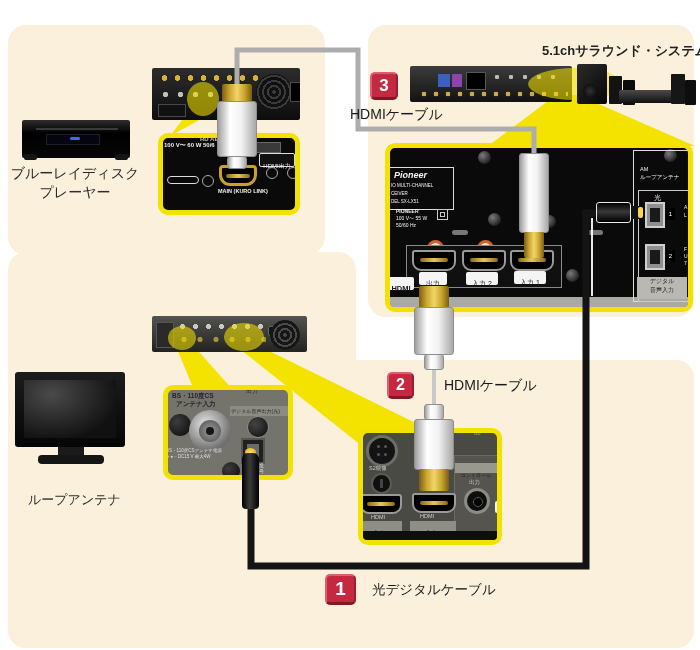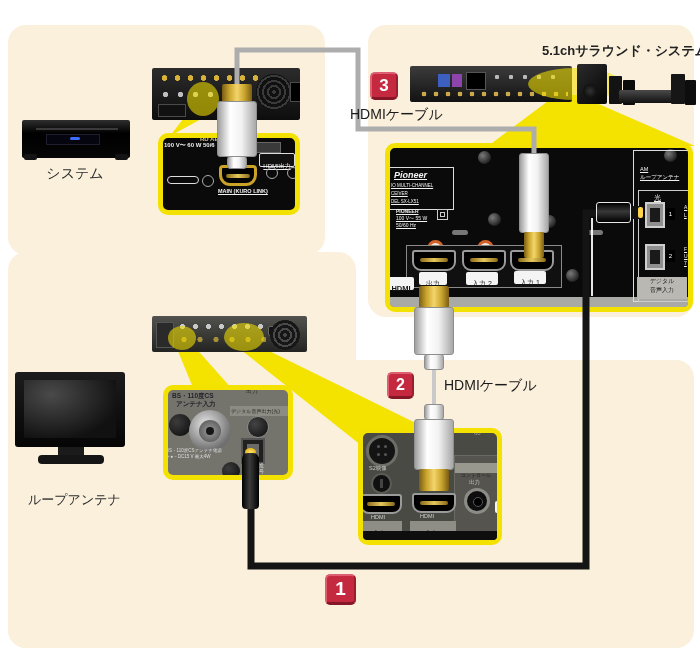--- a/index.html
+++ b/index.html
@@ -7,21 +7,21 @@
   #canvas{position:relative;width:700px;height:650px;background:#fff;overflow:hidden;}
   .abs{position:absolute;}
   .panel{position:absolute;background:#FAF0DC;border-radius:18px;}
   .callout{position:absolute;border:5px solid #F3E100;border-radius:10px;background:#0a0a0a;}
   .cin{position:absolute;inset:0;overflow:hidden;border-radius:4px;}
   .badge{position:absolute;background:#C5293F;color:#fff;font-weight:bold;text-align:center;
          border-radius:5px;box-sizing:border-box;
          border-top:2px solid #DB5F71;border-left:2px solid #DB5F71;
          border-bottom:3px solid #841627;border-right:2px solid #9C1C30;}
   .lbl{position:absolute;color:#1a1a1a;white-space:nowrap;}
-  .wt{color:#f2f2f2;text-decoration:underline;}
+  .wt{color:#f2f2f2;}
   .gold{background:linear-gradient(90deg,#7a5c14,#caa52e 25%,#f3d56a 50%,#caa52e 75%,#7a5c14);border-radius:2px;}
   .barrel{background:linear-gradient(90deg,#9f9f9f,#ffffff 32%,#f2f2f2 62%,#a8a8a8);border:1px solid #8e8e8e;border-radius:3px;box-sizing:border-box;}
   .hdmiport{position:absolute;background:#000;border:2px solid #9a9a9a;border-radius:3px 3px 9px 9px;box-sizing:border-box;}
   .goldbar{position:absolute;left:14%;right:14%;top:38%;height:4px;background:linear-gradient(90deg,#8a6a1a,#e6c75a,#8a6a1a);border-radius:2px;}
   .screw{position:absolute;width:13px;height:13px;border-radius:50%;background:radial-gradient(circle at 35% 35%,#7a7a7a,#1e1e1e 75%);}
   .whitebox{position:absolute;background:#f4f4f4;color:#111;text-align:center;border-radius:2px;}
   .ellipse{position:absolute;background:rgba(243,224,0,0.58);border-radius:50%;}
   .term{position:absolute;width:11px;height:11px;border-radius:50%;background:#f4e9dd;border:3px solid #D2622A;}
   .term:after{content:"";position:absolute;left:3px;top:3px;width:5px;height:5px;border-radius:50%;background:#c24a1e;}
   svg{position:absolute;left:0;top:0;}
@@ -275,18 +275,20 @@
   <div class="badge" style="left:370px;top:72px;width:28px;height:28px;font-size:17px;line-height:23px;">
     <span>3</span></div>
   <div class="badge" style="left:387px;top:372px;width:27px;height:27px;font-size:16px;line-height:22px;">
     <span>2</span></div>
   <div class="badge" style="left:325px;top:574px;width:31px;height:31px;font-size:19px;line-height:26px;">
     <span>1</span></div>
 
   <div class="lbl" style="left:542px;top:42px;font-size:13px;font-weight:bold;color:#222;">5.1chサラウンド・システム</div>
   <div class="lbl" style="left:350px;top:106px;font-size:14px;">HDMIケーブル</div>
   <div class="lbl" style="left:444px;top:377px;font-size:14px;">HDMIケーブル</div>
+  <div class="lbl" style="left:372px;top:581px;font-size:13.5px;">光デジタルケーブル</div>
   <div class="abs" style="left:8px;top:164px;width:134px;text-align:center;color:#2b2b2b;">
-    <div style="font-size:14px;line-height:19px;">システム</div>
+    <div style="font-size:14px;line-height:19px;">ブルーレイディスク</div>
+    <div style="font-size:14px;line-height:19px;">プレーヤー</div>
   </div>
   <div class="lbl" style="left:28px;top:491px;font-size:13px;color:#2b2b2b;">ループアンテナ</div>
 
 </div>
 
 </body></html>

